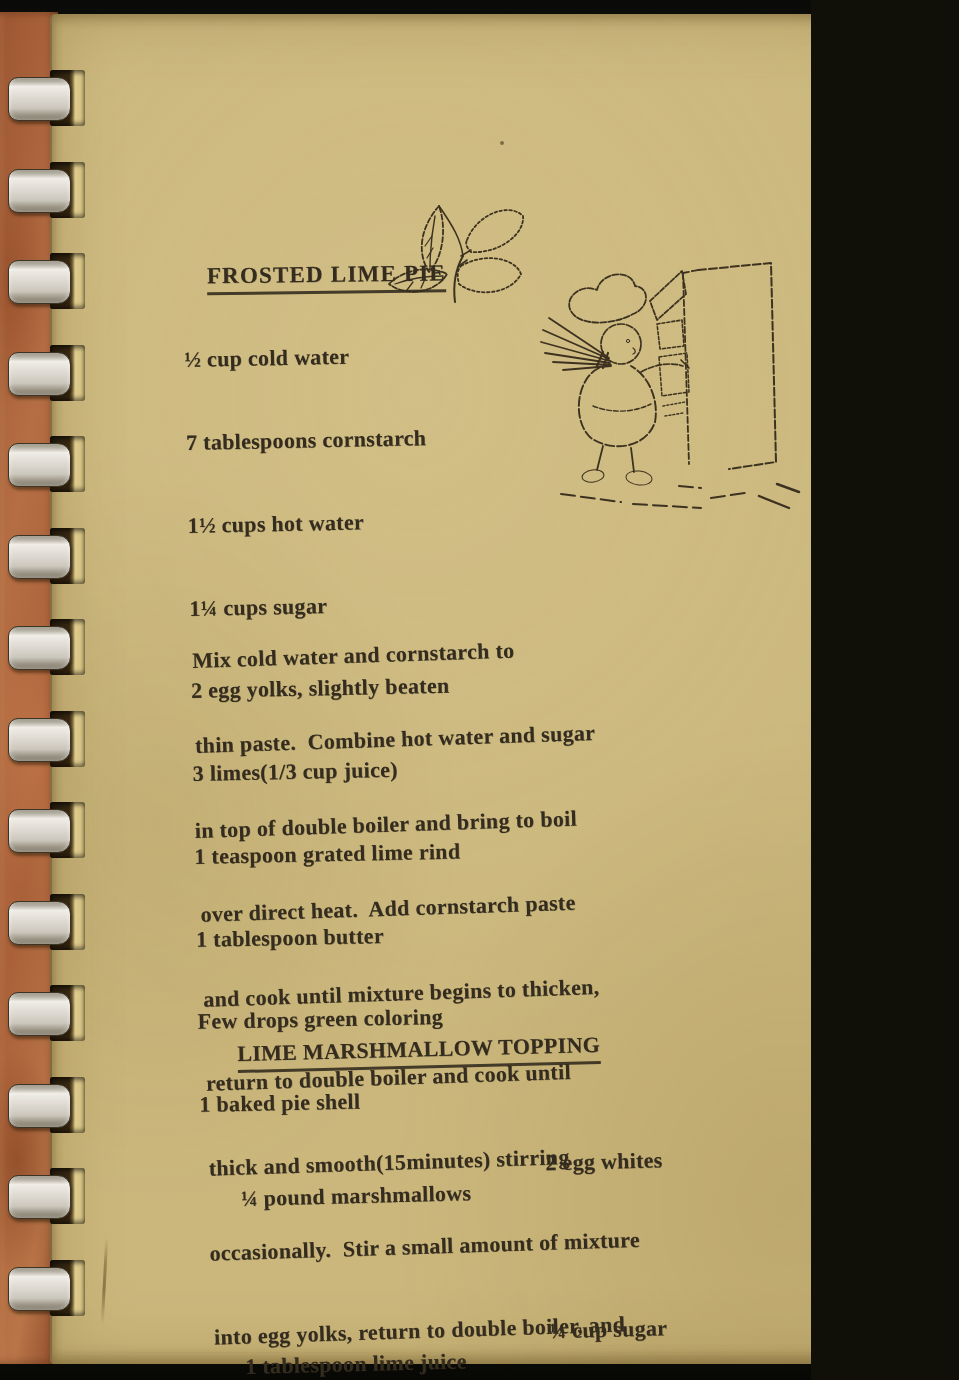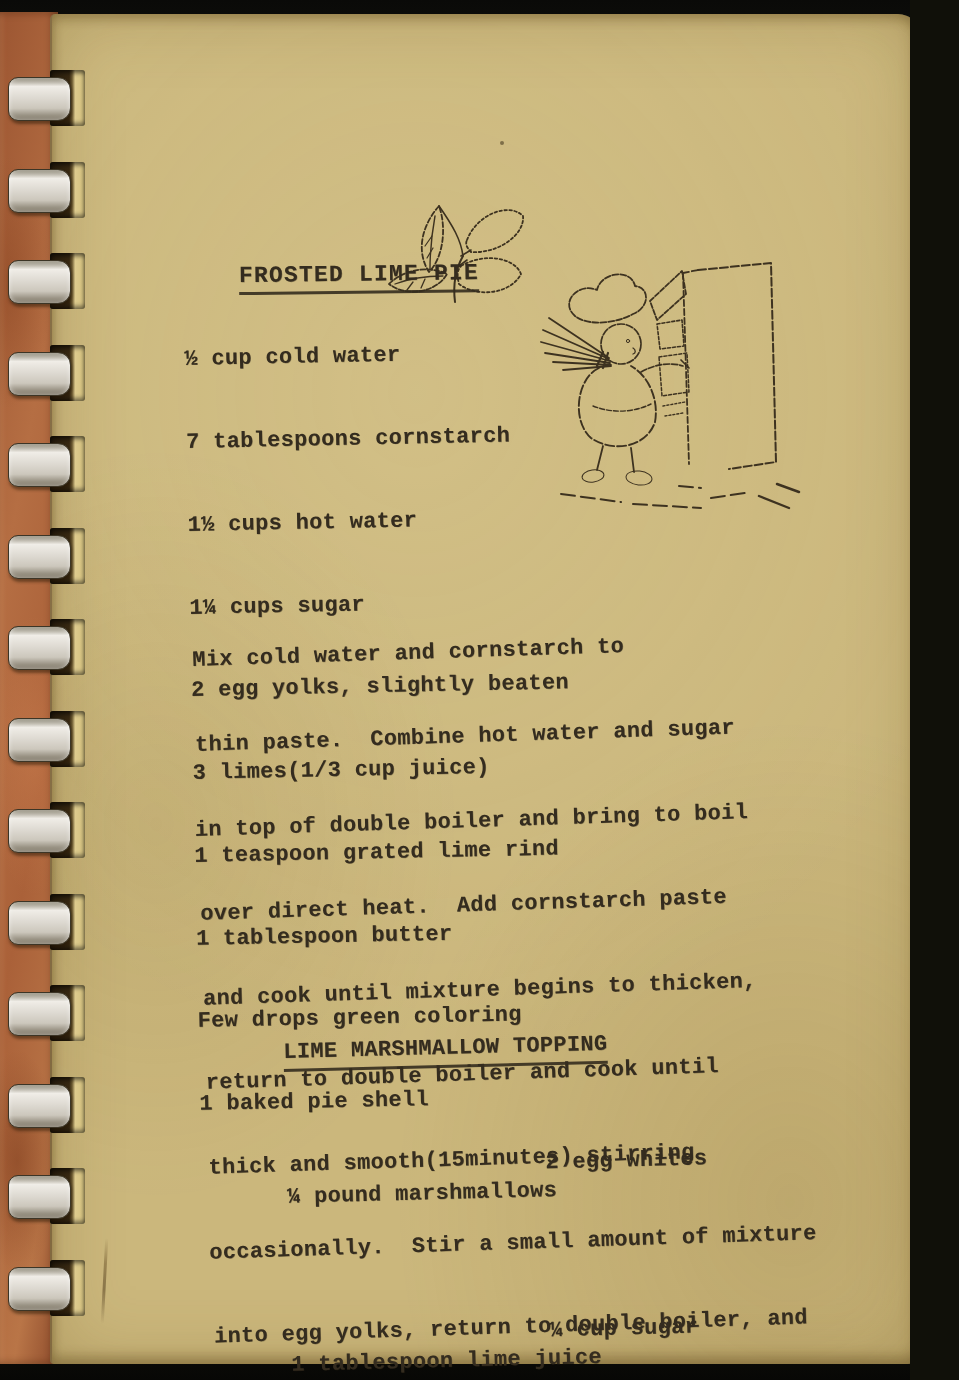--- a/index.html
+++ b/index.html
@@ -1,19 +1,19 @@
 <!DOCTYPE html>
 <html><head>
 <meta charset="utf-8">
 <style>
   html,body { margin:0; padding:0; background:#101009; }
   .stage {
-    position:relative; width:910px; height:1380px; overflow:hidden;
+    position:relative; width:811px; height:1380px; overflow:hidden;
     background:linear-gradient(180deg,#0a0a08 0%,#16160f 8%,#1a1a12 50%,#14140d 94%,#070705 100%);
-    font-family:Liberation Mono, monospace;
+    font-family:Liberation Serif, serif;
   }
   
   .cover {
     position:absolute; left:0; top:12px; width:58px; height:1352px;
     background:
       radial-gradient(60px 180px at 15% 20%, rgba(140,70,35,.55), rgba(0,0,0,0) 70%),
       radial-gradient(70px 200px at 60% 55%, rgba(220,140,90,.35), rgba(0,0,0,0) 70%),
       radial-gradient(60px 160px at 30% 85%, rgba(120,55,25,.5), rgba(0,0,0,0) 70%),
       linear-gradient(100deg,#9c5632 0%,#b56e43 35%,#aa6139 60%,#b97547 85%,#8e4c2c 100%);
     box-shadow: inset -5px 0 8px rgba(55,22,4,.55), inset 3px 0 5px rgba(255,200,150,.15);

